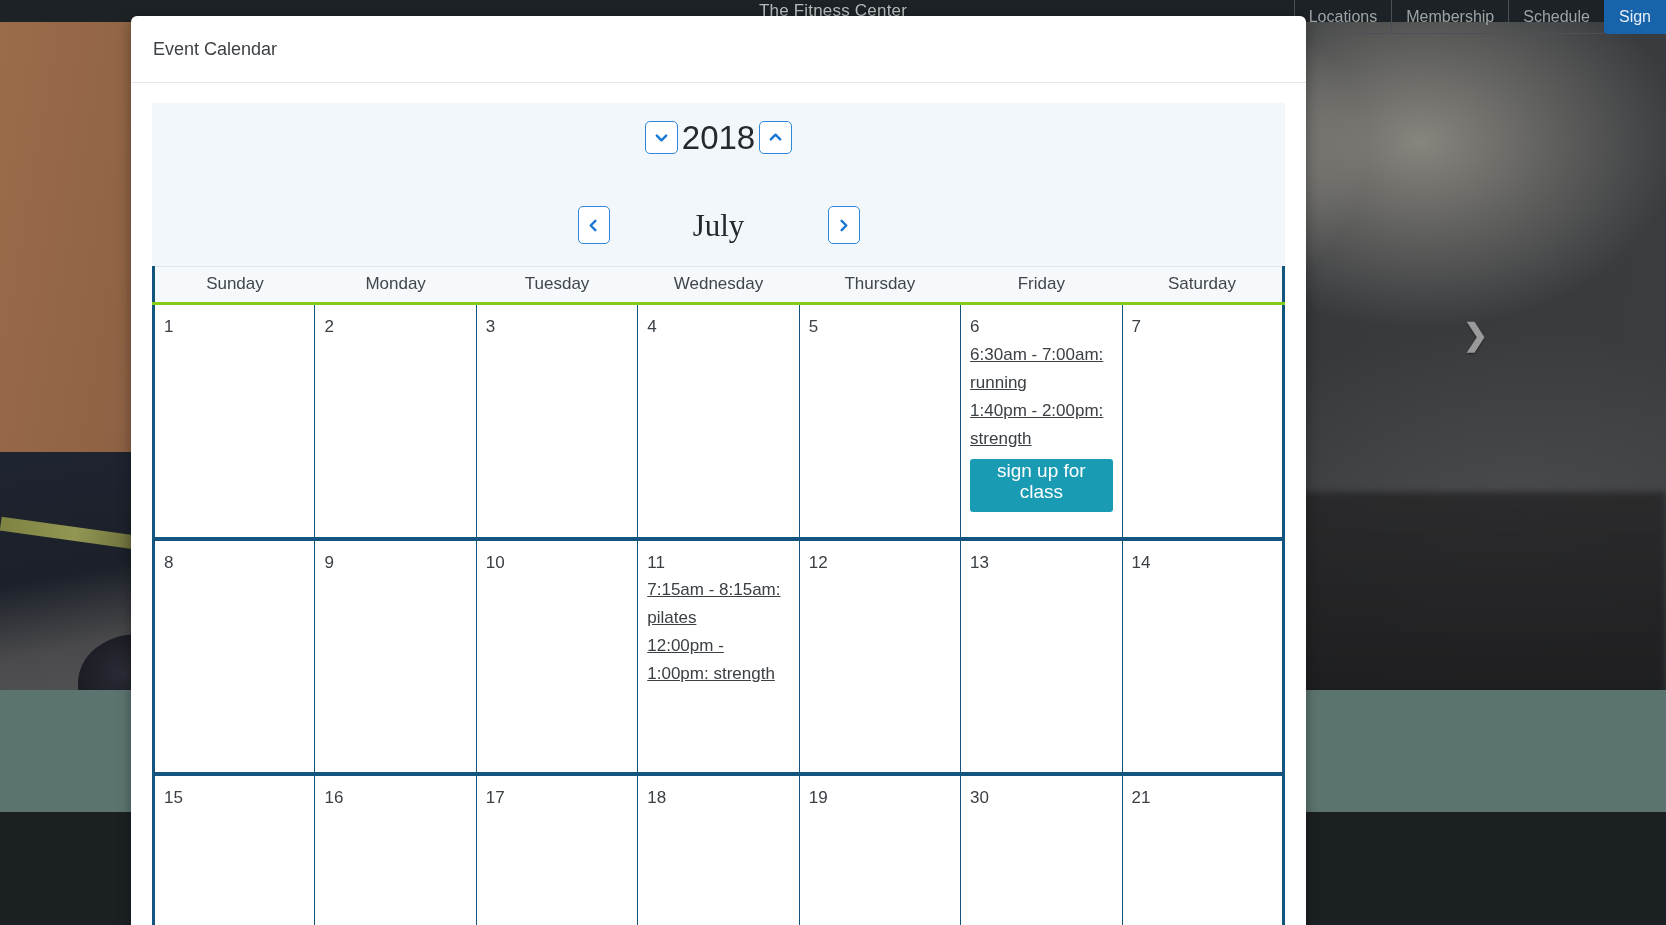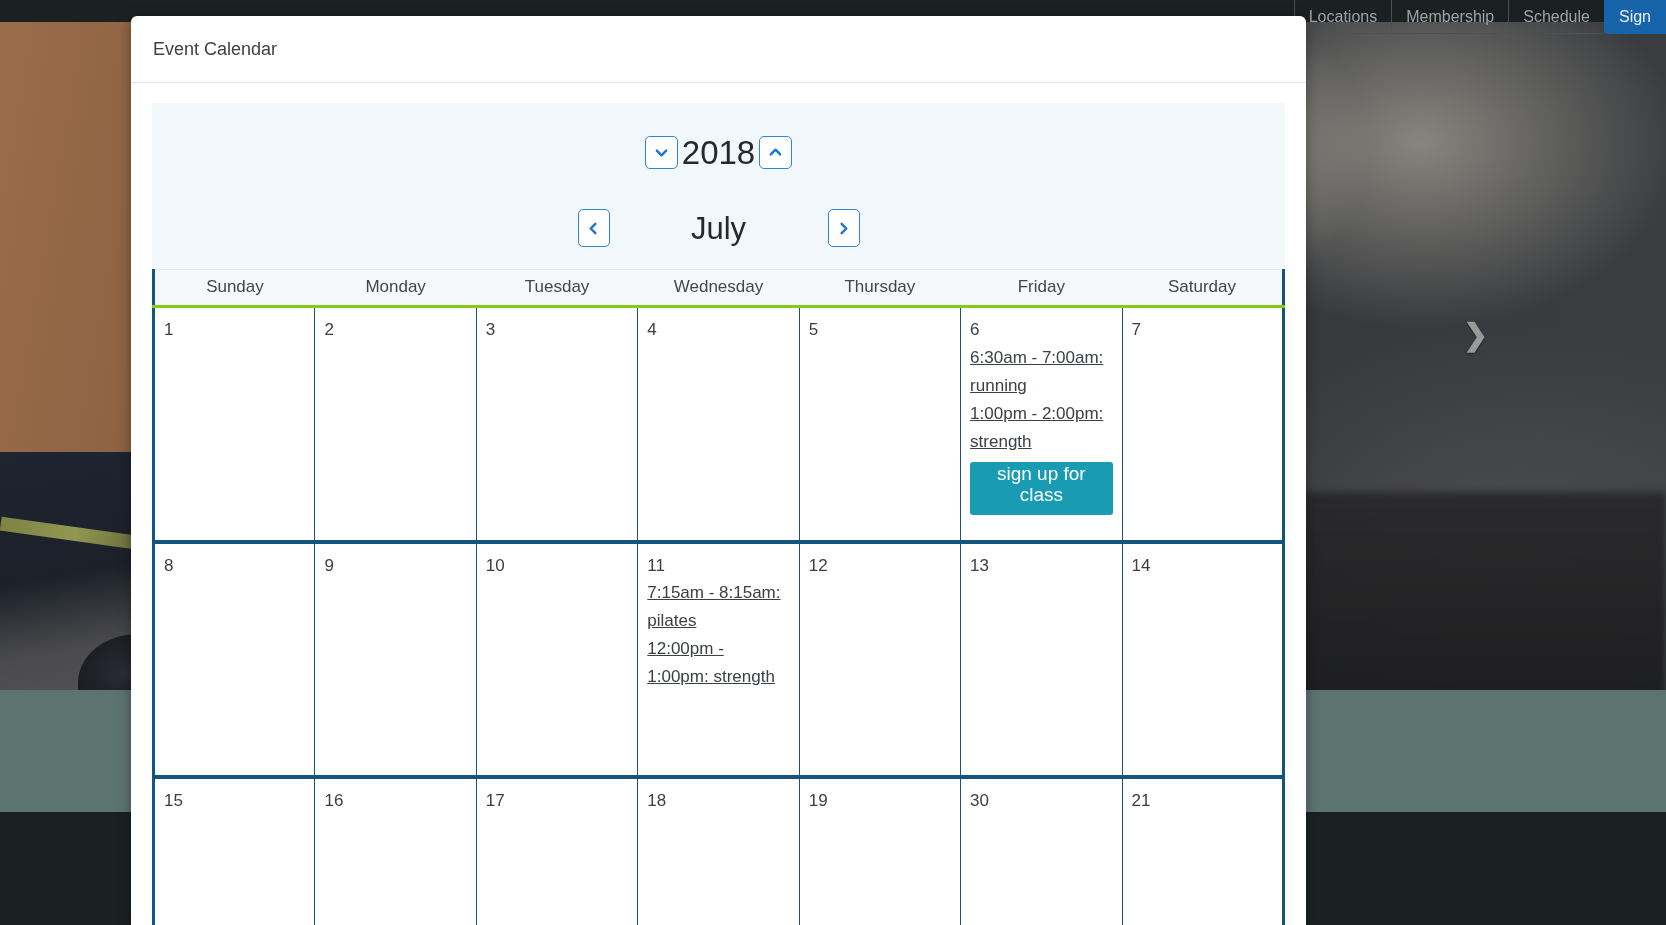--- a/index.html
+++ b/index.html
@@ -95,27 +95,27 @@
     height: 67px; border-bottom: 1px solid #e6e6e6;
     display: flex; align-items: center; padding: 10px 22px;
   }
   .modal-title { font-size: 18px; color: #3d4246; font-weight: 400; }
 
   .modal-body { padding: 20px 21px 0 21px; }
 
   
   .cal-nav {
     background: #f1f7fa;
-    padding: 33px 0 22px 0;
+    padding: 18px 0 22px 0;
   }
   .nav-row {
     display: flex; align-items: center; justify-content: center;
   }
   .year-row { gap: 0; }
-  .month-row { margin-top: 40px; gap: 16px; }
+  .month-row { margin-top: 52px; gap: 16px; font-family: Liberation Serif, serif; }
 
   .sq-btn {
     width: 33px; height: 33px;
     background: #ffffff;
     border: 1px solid #2f86d8;
     border-radius: 5px;
     display: flex; align-items: center; justify-content: center;
     cursor: pointer; padding: 0;
     flex: none;
   }
@@ -189,20 +189,23 @@
       <div class="hero-stripe"></div>
       <div class="hero-shoe"></div>
       <div class="hero-weights"></div>
     </div>
     <div class="band-teal"></div>
     <div class="band-footer"></div>
   </div>
 
   <div class="carousel-arrow">❯</div>
 
+  <div class="topnav">
+    <div class="brand">The Fitness Center</div>
+  </div>
   <div class="nav-right">
     <div class="nav-btn">Locations</div>
     <div class="nav-btn">Membership</div>
     <div class="nav-btn">Schedule</div>
     <div class="nav-btn primary">Sign</div>
   </div>
 
   <div class="modal">
 
     <div class="modal-header">
@@ -265,21 +268,21 @@
               </td>
               <td>
                 <span class="day-num">3</span>
               </td>
               <td>
                 <span class="day-num">4</span>
               </td>
               <td>
                 <span class="day-num">5</span>
               </td>
-              <td><span class="day-num">6</span><span class="evt">6:30am - 7:00am: running</span><span class="evt">1:00pm - 2:00pm: strength</span><button class="signup-btn">sign up for class</button></td>
+              <td><span class="day-num">6</span><span class="evt">6:30am - 7:00am: running</span><span class="evt">1:40pm - 2:00pm: strength</span><button class="signup-btn">sign up for class</button></td>
               <td>
                 <span class="day-num">7</span>
               </td>
             </tr>
             <tr>
               <td>
                 <span class="day-num">8</span>
               </td>
               <td>
                 <span class="day-num">9</span>

